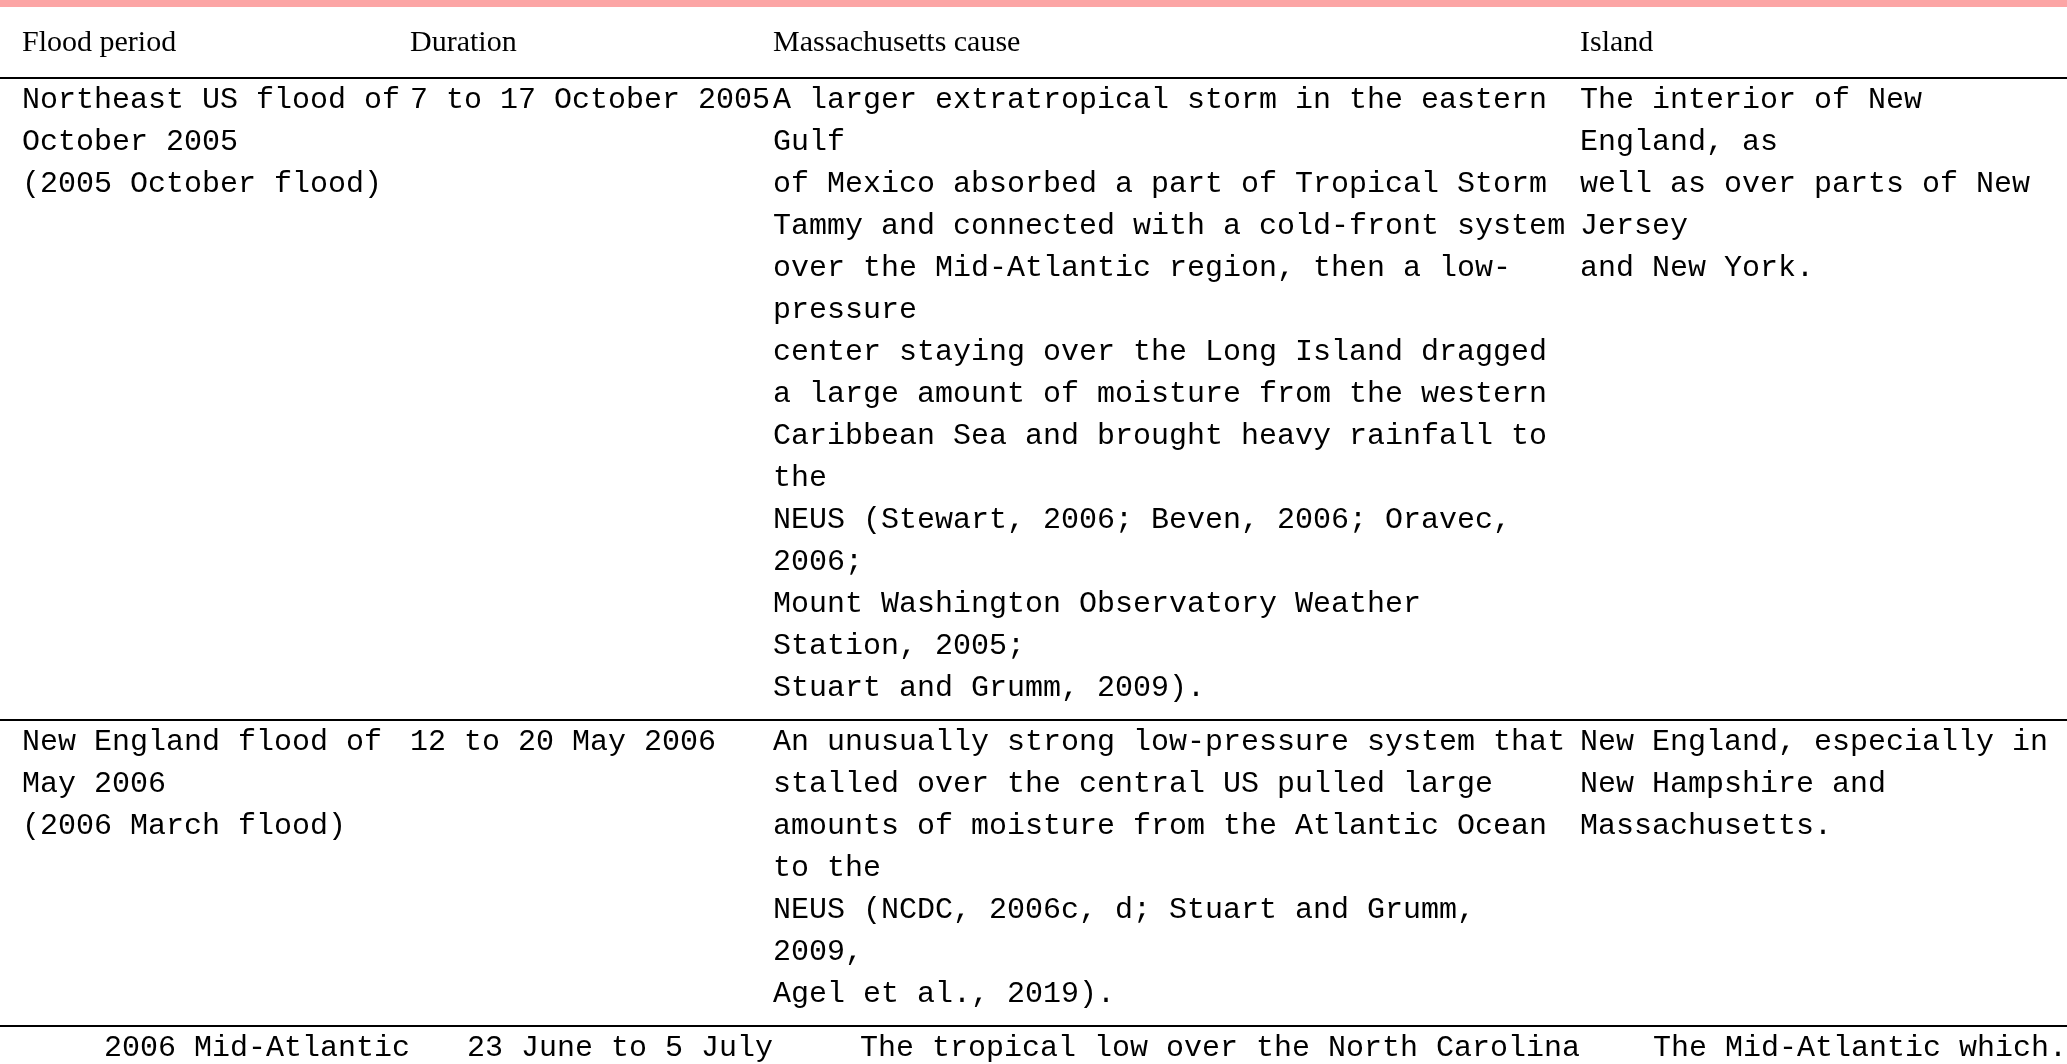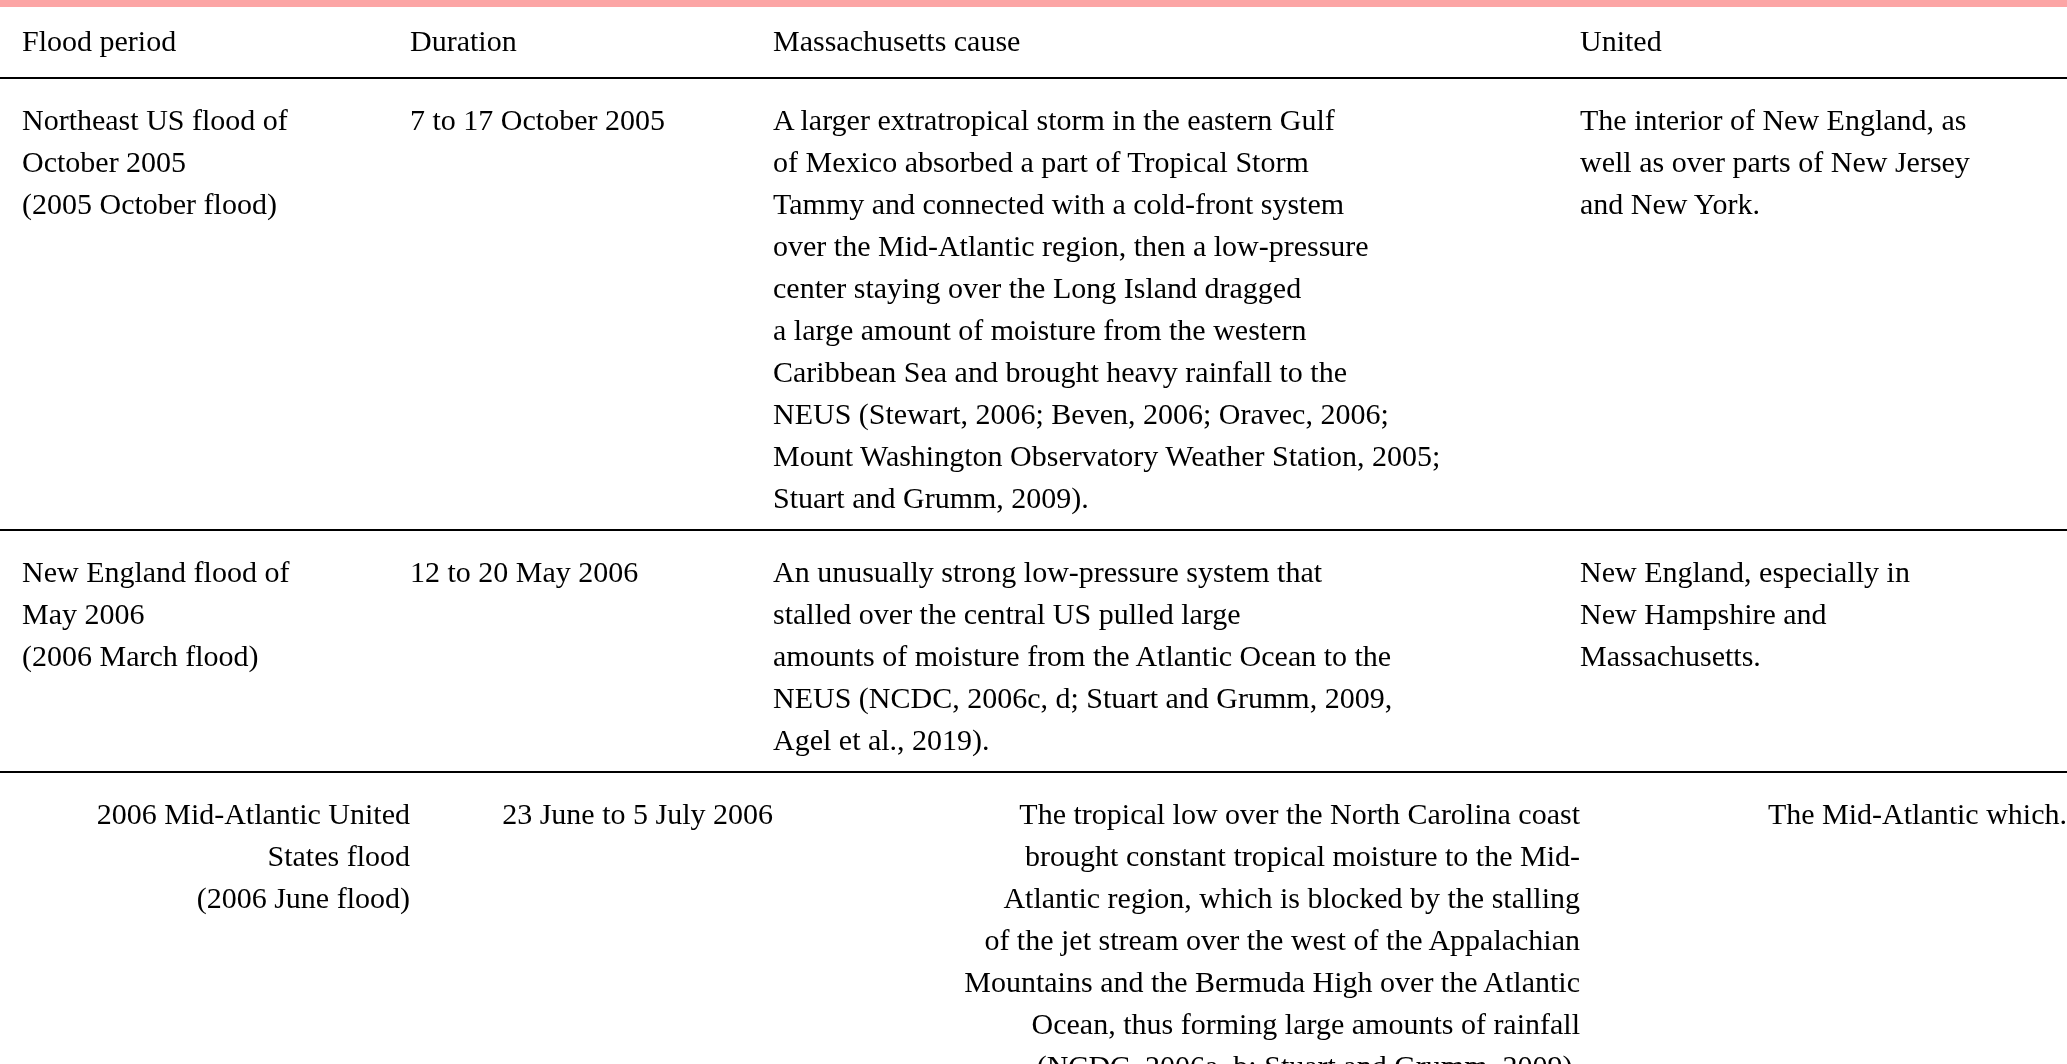--- a/index.html
+++ b/index.html
@@ -43,22 +43,23 @@
   }
   tbody tr {
     border-bottom: 2px solid #000000;
   }
   tbody tr:last-child {
     border-bottom: 2px solid #000000;
     text-align: right;
   }
   td {
     vertical-align: top;
-    padding: 20px 0 10px 0;
+    padding: 0 0 10px 0;
     white-space: pre-line;
+    font-family: Liberation Mono, monospace;
   }
   th.first, td.first {
     padding-left: 22px;
   }
 </style>
 </head>
 <body>
 
 <div class="page">
   <div class="table-wrap">
@@ -67,21 +68,21 @@
         <col class="c1">
           <col class="c2">
           <col class="c3">
           <col class="c4">
       </colgroup>
       <thead>
         <tr>
           <th class="first">Flood period</th>
           <th>Duration</th>
           <th>Massachusetts cause</th>
-          <th>United</th>
+          <th>Island</th>
         </tr>
       </thead>
       <tbody>
         <tr>
           <td class="first">Northeast US flood of
 October 2005
 (2005 October flood)</td>
           <td>7 to 17 October 2005</td>
           <td>A larger extratropical storm in the eastern Gulf
 of Mexico absorbed a part of Tropical Storm

